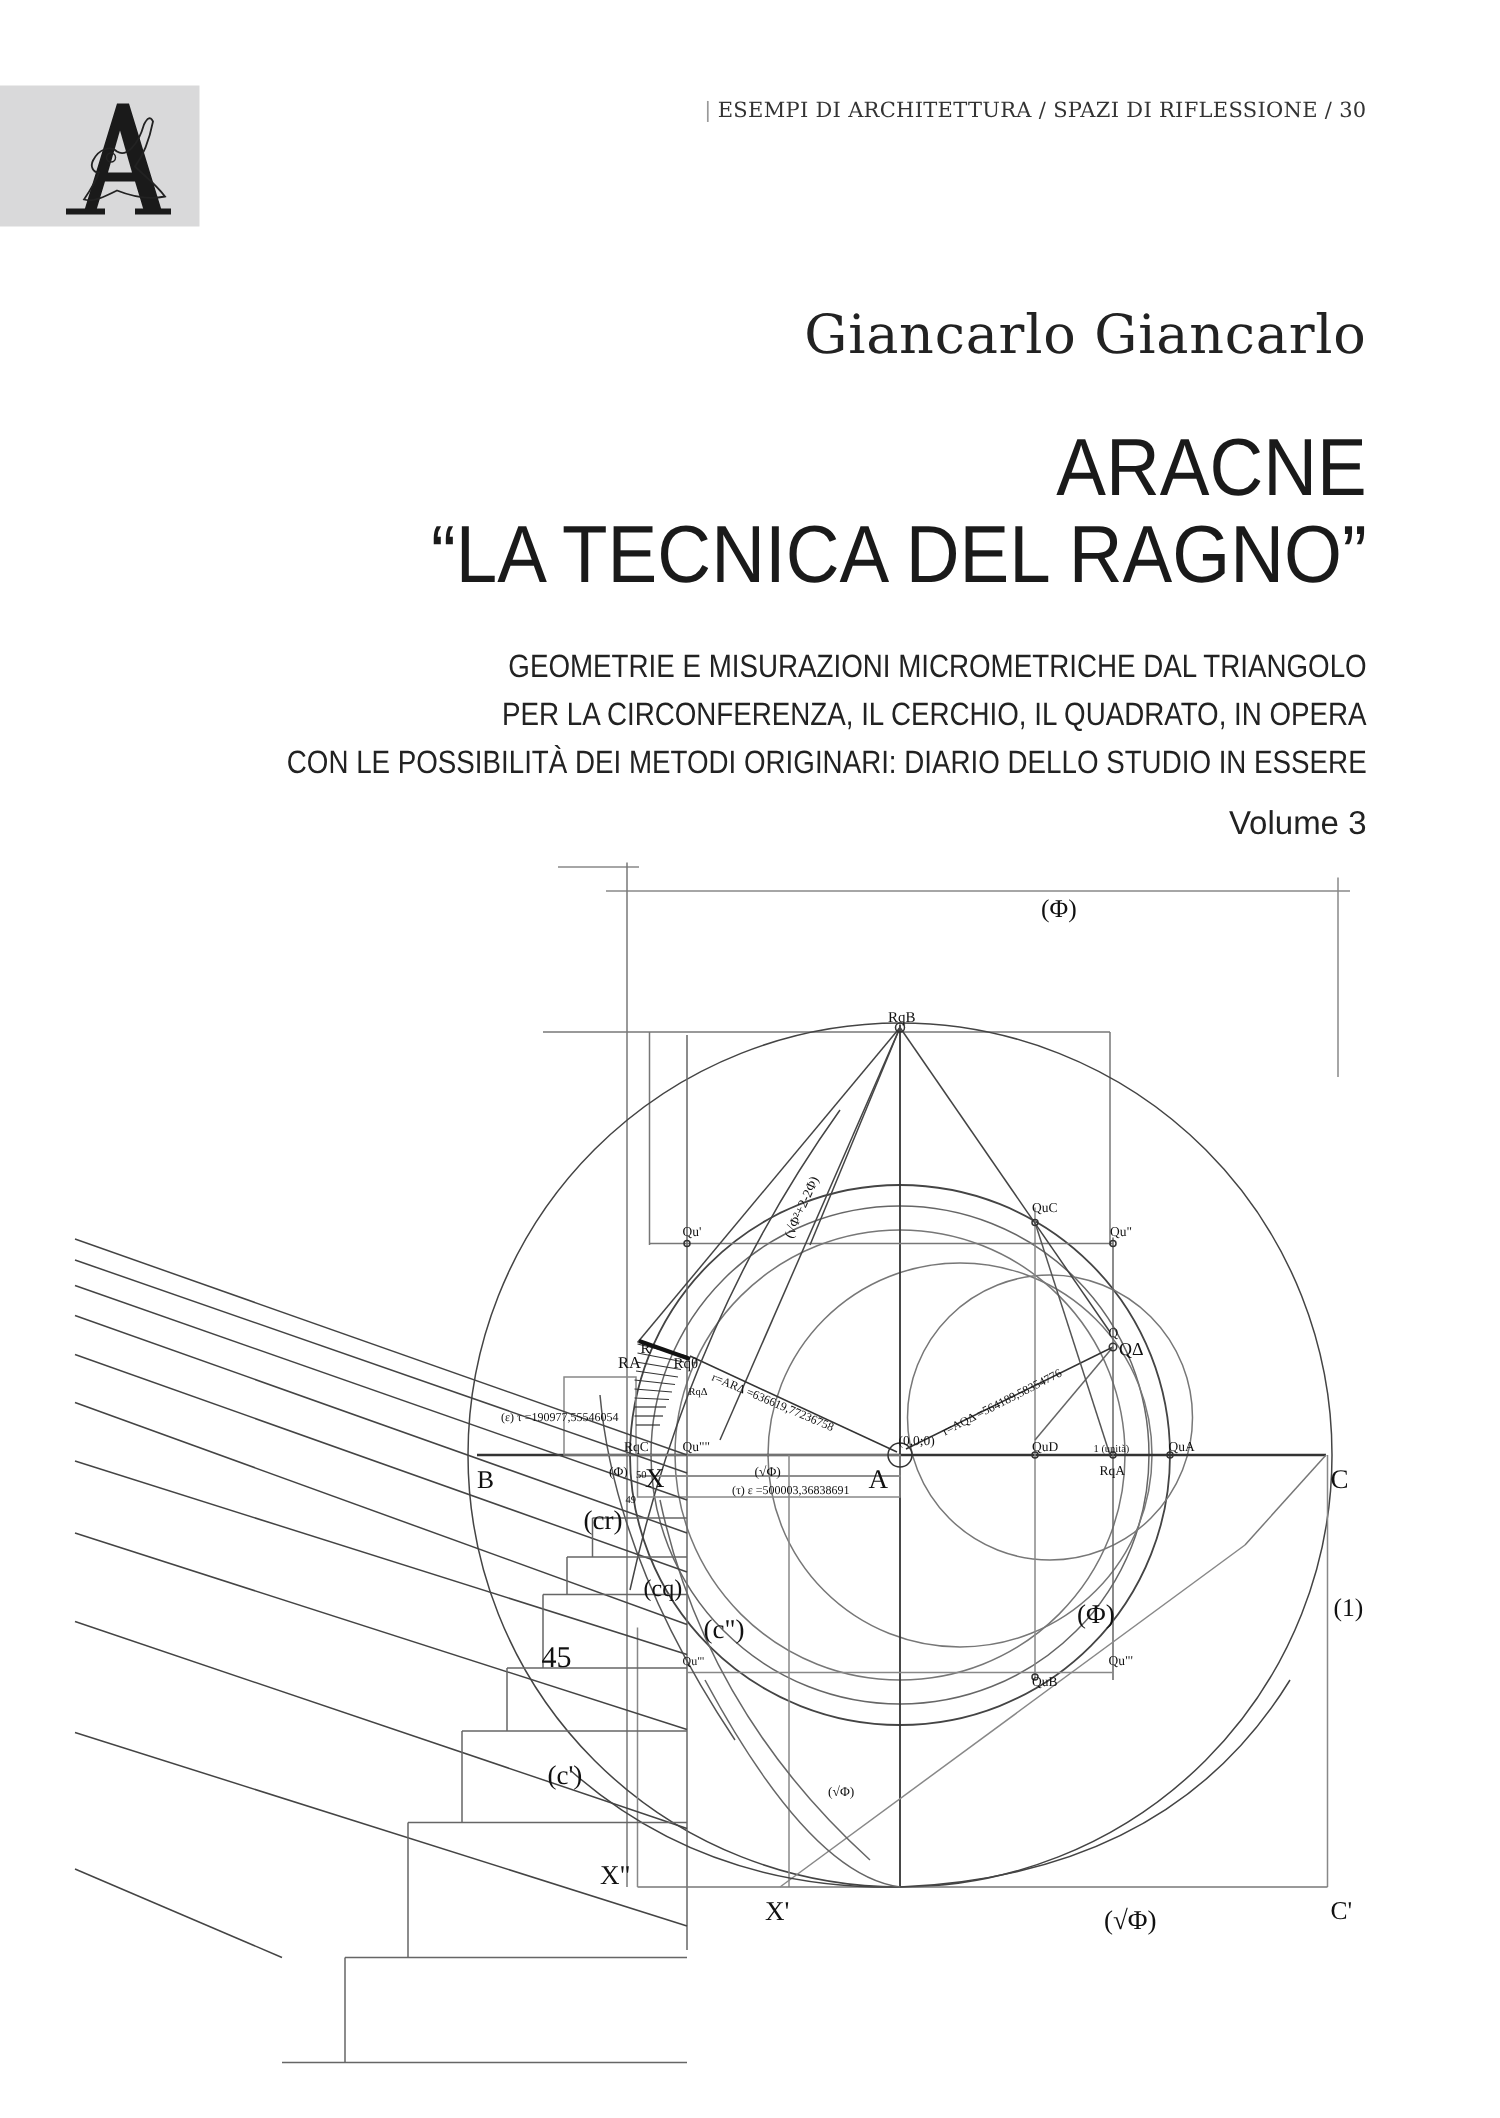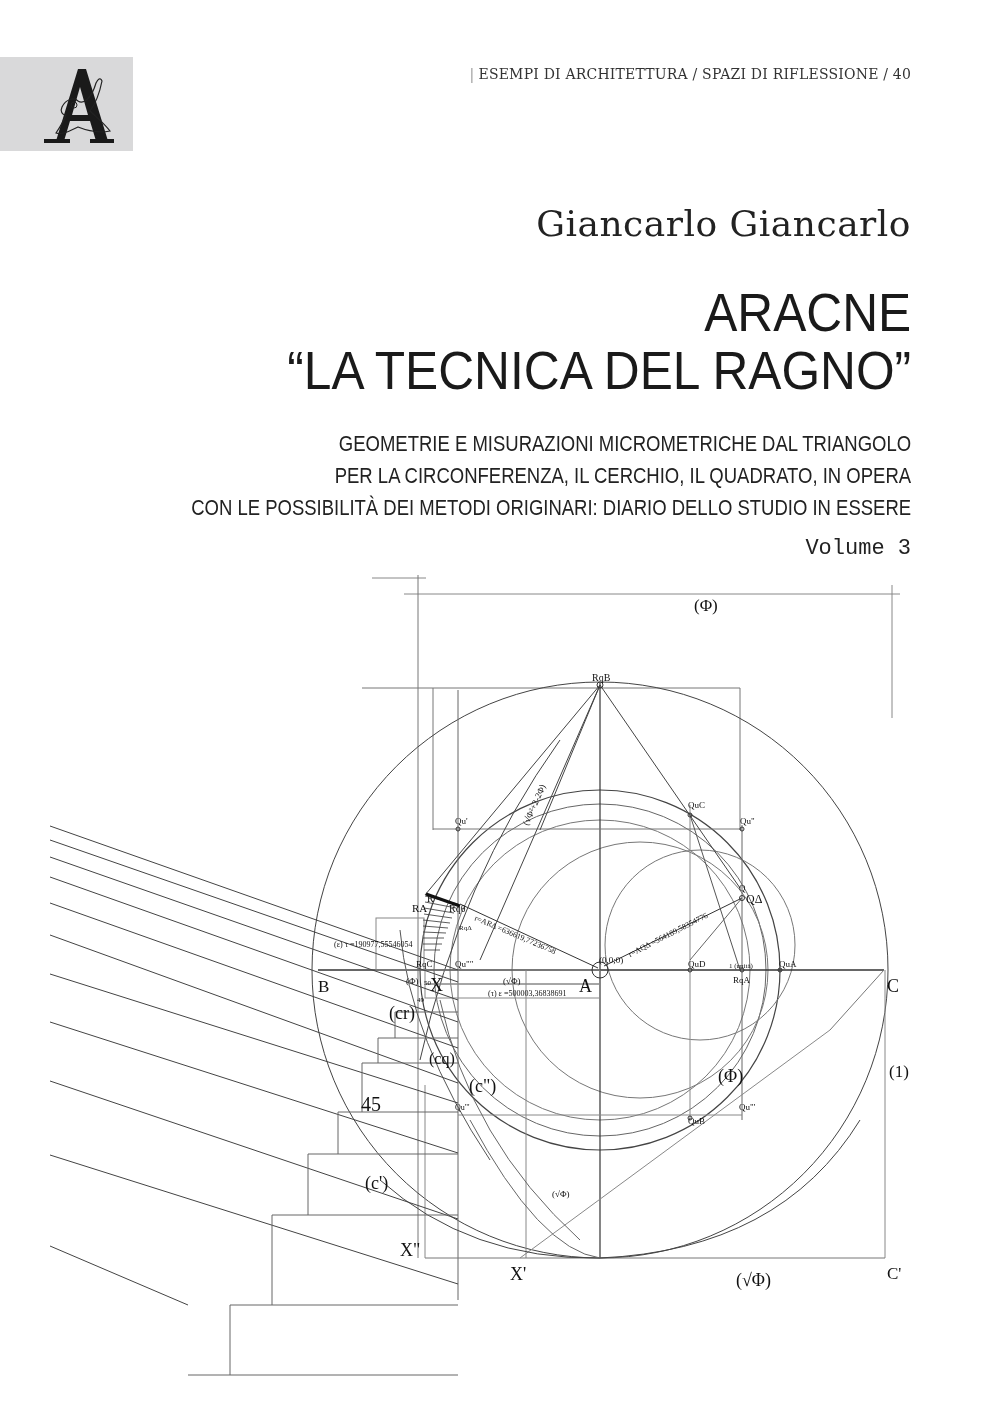--- a/index.html
+++ b/index.html
@@ -27,21 +27,21 @@
     transform: scaleX(0.92); transform-origin: right top;
   }
   .subtitle {
     position: absolute; right: 89px; top: 428px; text-align: right;
     font-family: "Liberation Sans", sans-serif; font-size: 21.5px; line-height: 32px;
     color: #222; white-space: nowrap;
     transform: scaleX(0.86); transform-origin: right top;
   }
   .volume {
     position: absolute; right: 89px; top: 536px;
-    font-family: Liberation Mono, monospace; font-size: 22px; color: #222; white-space: nowrap; margin-left: 20px;
+    font-family: Liberation Sans, sans-serif; font-size: 22px; color: #222; white-space: nowrap; margin-left: 20px;
   }
   .diagram { position: absolute; left: 0; top: 0; }
   .lbl { font-family: "Liberation Serif", serif; fill: #111; }
 </style>
 </head>
 <body>
 
 <div class="logo-box">
   <svg width="133" height="94" viewBox="0 0 133 94">
 
@@ -49,21 +49,21 @@
     <polygon points="80,30 88,58 72,58" fill="#d9d9da"></polygon>
     <rect x="44" y="82" width="26" height="4" fill="#1a1a1a"></rect>
     <rect x="90" y="82" width="24" height="4" fill="#1a1a1a"></rect>
 
     <path d="M62,50 C66,42 74,40 78,44 C84,48 92,40 96,26 C98,22 100,20 102,24 C100,34 96,46 90,54 C96,60 104,66 110,74 C100,76 88,74 78,70 C70,74 62,78 56,76 C60,70 64,64 66,58 C62,58 60,54 62,50 Z" fill="none" stroke="#222" stroke-width="1.2"></path>
     <circle cx="74" cy="48" r="3" fill="none" stroke="#222" stroke-width="1"></circle>
   </svg>
 </div>
 
 <div class="series-line">
-  <span class="bar">|</span><span>ESEMPI DI ARCHITETTURA / SPAZI DI RIFLESSIONE / 40</span>
+  <span class="bar">|</span><span>ESEMPI DI ARCHITETTURA / SPAZI DI RIFLESSIONE / 30</span>
 </div>
 
 <div class="author">Giancarlo Giancarlo</div>
 
 <div class="title">
   <div>ARACNE</div>
   <div>“LA TECNICA DEL RAGNO”</div>
 </div>
 
 <div class="subtitle">

